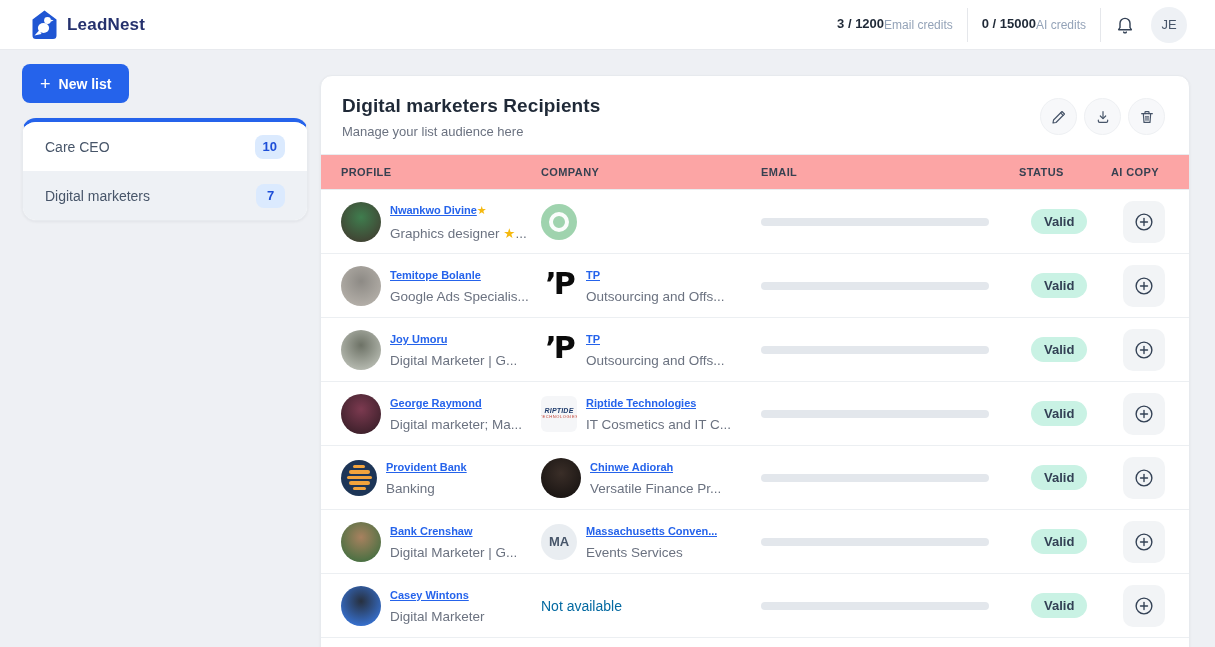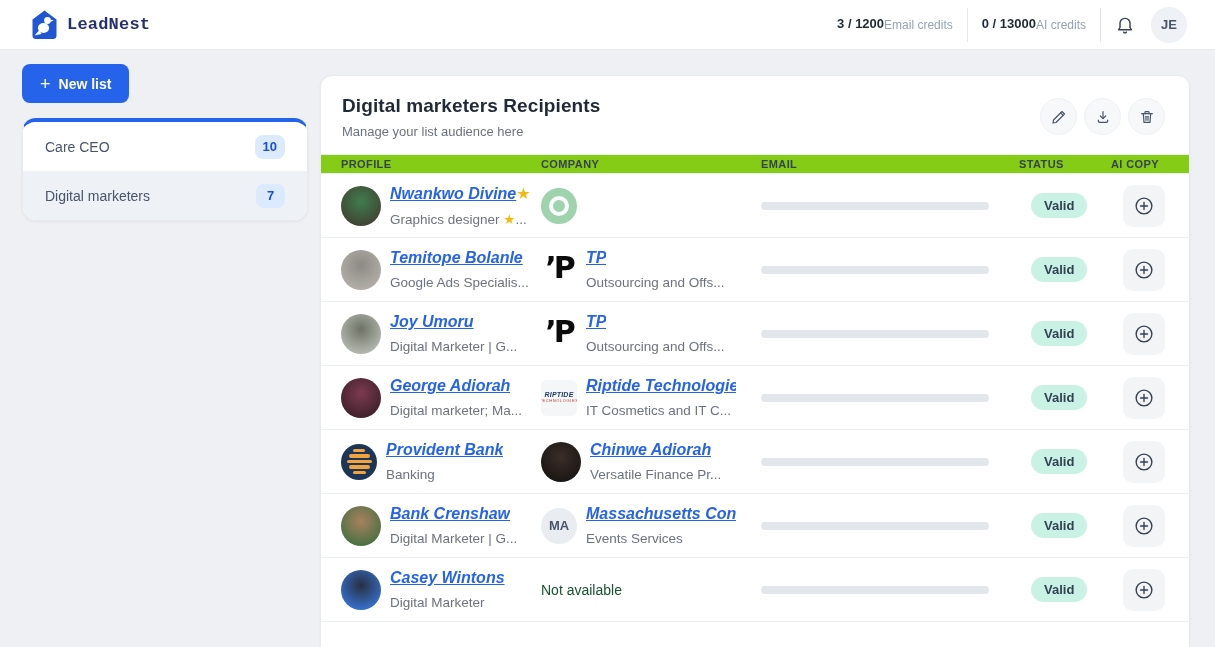--- a/index.html
+++ b/index.html
@@ -8,32 +8,32 @@
     font-family: "Liberation Sans", "DejaVu Sans", sans-serif;
     background: #eef0f4;
     color: #1f2937;
   }
   
   .topbar {
     height: 50px; background: #fff; border-bottom: 1px solid #e8eaee;
     display: flex; align-items: center; justify-content: space-between;
     padding: 0 28px 0 30px;
   }
-  .brand { display: flex; align-items: center; gap: 8px; font-family: Liberation Mono, monospace; }
+  .brand { display: flex; align-items: center; gap: 8px; }
   .brand-name { font-size: 17px; font-weight: 700; color: #25316d; letter-spacing: .2px; }
   .top-right { display: flex; align-items: center; }
   .credit { display: flex; flex-direction: row; align-items: flex-end; line-height: 1.25; }
   .credit .val { font-size: 13px; font-weight: 700; color: #1f2937; }
   .credit .lbl { font-size: 12px; color: #94a3b8; }
   .vdiv { width: 1px; height: 34px; background: #e5e7eb; margin: 0 14px; }
   .bell-btn { background: none; border: none; cursor: pointer; display: flex; align-items: center; margin-right: 16px; }
   .avatar-top {
     width: 36px; height: 36px; border-radius: 50%; background: #eef1f5;
     display: flex; align-items: center; justify-content: center;
-    font-size: 13px; font-weight: 700; color: #475569; border: none; cursor: pointer;
+    font-size: 13px; font-weight: 400; color: #475569; border: none; cursor: pointer;
   }
   
   .content { display: flex; align-items: flex-start; padding: 14px 0 0 22px; }
   .sidebar { width: 286px; flex: 0 0 286px; }
   .newlist-btn {
     display: inline-flex; align-items: center; gap: 8px;
     background: #2563eb; color: #fff; border: none; border-radius: 8px;
     height: 39px; padding: 0 18px; font-size: 14px; font-weight: 600; cursor: pointer;
     font-family: inherit;
   }
@@ -68,33 +68,33 @@
   .icon-circle {
     width: 37px; height: 37px; border-radius: 50%; background: #f7f8fa;
     border: 1px solid #eef0f3; display: flex; align-items: center; justify-content: center;
     cursor: pointer;
   }
   
   .grid-row {
     display: grid; grid-template-columns: 200px 220px 258px 92px 80px;
     padding-left: 20px; align-items: center;
   }
-  .thead { background: #84cc16; border-top: 1px solid #e9ecef; border-bottom: 1px solid #e9ecef; height: 20px; }
+  .thead { background: #fca5a5; border-top: 1px solid #e9ecef; border-bottom: 1px solid #e9ecef; height: 36px; }
   .th { font-size: 11px; font-weight: 700; color: #374151; letter-spacing: .4px; }
   .row { height: 64px; border-bottom: 1px solid #eceff2; }
   .cell { display: flex; align-items: center; min-width: 0; }
   .avatar { width: 40px; height: 40px; border-radius: 50%; flex: 0 0 40px; margin-right: 9px; }
   .pc-text { min-width: 0; }
   .link {
-    font-size: 16px; font-weight: 700; color: #2563eb; text-decoration: underline;
-    white-space: nowrap; cursor: pointer; display: inline-block; max-width: 150px; overflow: hidden; font-style: italic;
+    font-size: 11px; font-weight: 700; color: #2563eb; text-decoration: underline;
+    white-space: nowrap; cursor: pointer; display: inline-block; max-width: 150px; overflow: hidden;
   }
   .sub { font-size: 13.5px; color: #6b7280; margin-top: 4px; white-space: nowrap; }
   .star { color: #f5b90f; text-decoration: none; display: inline-block; }
-  .note { font-size: 14px; color: #14532d; }
+  .note { font-size: 14px; color: #0369a1; }
   
   .logo {
     width: 36px; height: 36px; border-radius: 50%; flex: 0 0 36px; margin-right: 9px;
     display: flex; align-items: center; justify-content: center; overflow: hidden;
   }
   .lg-swirl { position: relative; }
   .lg-swirl .ring { width: 20px; height: 20px; border: 4px solid #fff; border-radius: 50%; opacity: .95; }
   .lg-glyph { border-radius: 0; font-size: 30px; font-weight: 900; color: #0b0b0b; letter-spacing: -3px; font-family: "DejaVu Sans", sans-serif; padding-bottom: 4px; }
   .lg-initials { background: #e9edf1; font-size: 13px; font-weight: 600; color: #475569; }
   .lg-wordmark { background: #f5f6f8; border-radius: 6px; flex-direction: column; line-height: 1.1; }
@@ -130,21 +130,21 @@
     </span>
     <span class="brand-name">LeadNest</span>
   </div>
   <div class="top-right">
     <div class="credit">
       <span class="val">3 / 1200</span>
       <span class="lbl">Email credits</span>
     </div>
     <span class="vdiv"></span>
     <div class="credit">
-      <span class="val">0 / 13000</span>
+      <span class="val">0 / 15000</span>
       <span class="lbl">AI credits</span>
     </div>
     <span class="vdiv"></span>
     <button class="bell-btn">
       <span style="display:flex;">
         <svg width="20" height="22" viewBox="0 0 24 24" fill="none" stroke="#334155" stroke-width="1.7" stroke-linecap="round" stroke-linejoin="round">
           <path d="M18 15v-5a6 6 0 1 0-12 0v5l-1.6 2.6h15.2z"></path>
           <path d="M10.4 20.5a1.8 1.8 0 0 0 3.2 0"></path>
         </svg>
       </span>
@@ -322,21 +322,21 @@
           </svg>
         </span>
       </button>
     </div>
   </div>
 
   <div class="grid-row row">
     <div class="cell c-profile">
       <span class="avatar" style="background: radial-gradient(circle at 50% 38%, rgb(124, 58, 80), rgb(46, 26, 34));"></span>
       <div class="pc-text">
-        <a class="link starify">George Adiorah</a>
+        <a class="link starify">George Raymond</a>
         <div class="sub starify">Digital marketer; Ma...</div>
       </div>
     </div>
     <div class="cell c-company">
       <span class="logo lg-wordmark">
               <span class="wm">RIPTIDE</span>
               <span class="wms">TECHNOLOGIES</span>
             </span>
       <div class="pc-text">
         <a class="link">Riptide Technologies</a>

